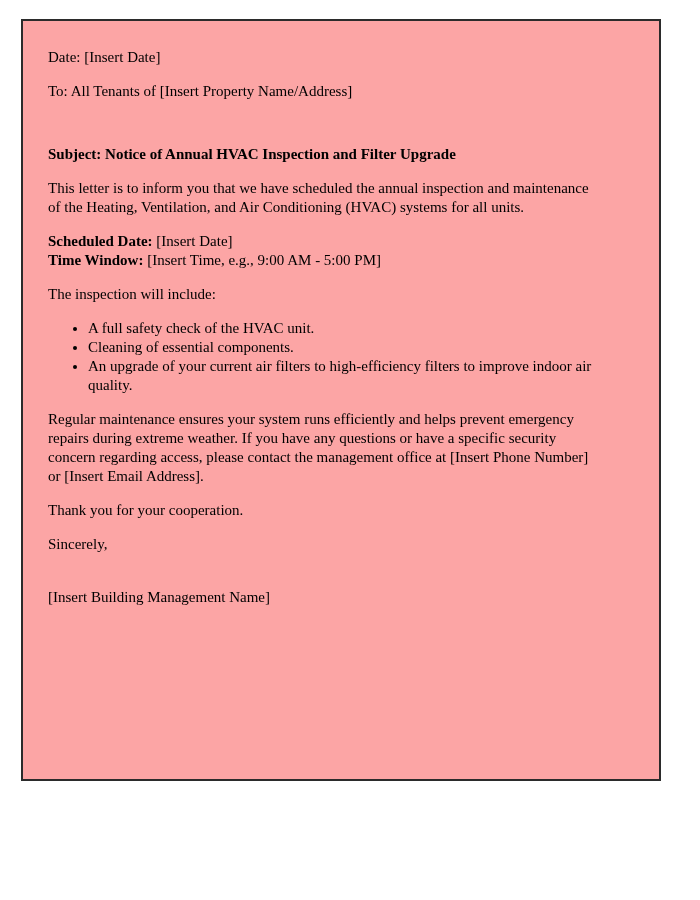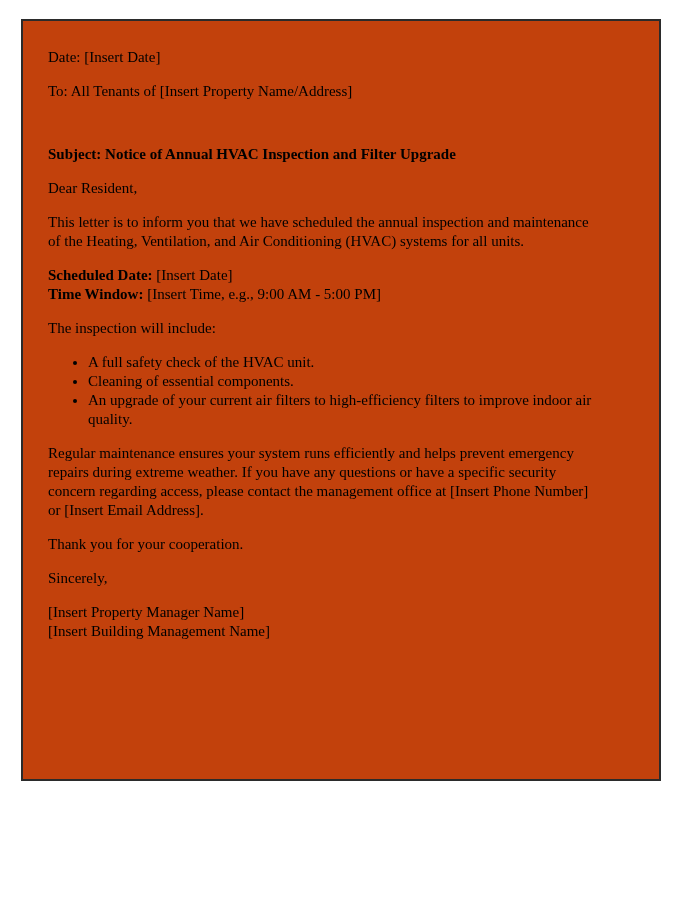--- a/index.html
+++ b/index.html
@@ -13,21 +13,21 @@
   }
   .letter {
     position: absolute;
     left: 21px;
     top: 19px;
     width: 640px;
     height: 762px;
     box-sizing: border-box;
     border: 2px solid #2b2b2b;
     padding: 27px 25px;
-    background: #c2410c;
+    background: #fca5a5;
     overflow: hidden;
   }
   .para {
     margin: 0 0 15px 0;
     font-size: 15px;
     line-height: 19px;
   }
   .pre { white-space: pre-line; }
   .bold { font-weight: bold; margin-top: 44px; }
   .bullets {
@@ -39,31 +39,30 @@
   }
   .bullets li { margin: 0; padding: 0; }
 </style>
 </head>
 <body>
 
 <div class="letter">
   <p class="para">Date: [Insert Date]</p>
   <p class="para">To: All Tenants of [Insert Property Name/Address]</p>
   <p class="para bold">Subject: Notice of Annual HVAC Inspection and Filter Upgrade</p>
-  <p class="para">Dear Resident,</p>
   <p class="para pre">This letter is to inform you that we have scheduled the annual inspection and maintenance
 of the Heating, Ventilation, and Air Conditioning (HVAC) systems for all units.</p>
   <p class="para"><b>Scheduled Date:</b><span> [Insert Date]</span><br><b>Time Window:</b><span> [Insert Time, e.g., 9:00 AM - 5:00 PM]</span></p>
   <p class="para">The inspection will include:</p>
   <ul class="bullets">
     <li class="pre">A full safety check of the HVAC unit.</li>
     <li class="pre">Cleaning of essential components.</li>
     <li class="pre">An upgrade of your current air filters to high-efficiency filters to improve indoor air
 quality.</li>
   </ul>
   <p class="para pre">Regular maintenance ensures your system runs efficiently and helps prevent emergency
 repairs during extreme weather. If you have any questions or have a specific security
 concern regarding access, please contact the management office at [Insert Phone Number]
 or [Insert Email Address].</p>
   <p class="para">Thank you for your cooperation.</p>
   <p class="para">Sincerely,</p>
-  <p class="para"><span>[Insert Property Manager Name]</span><br><span>[Insert Building Management Name]</span></p>
+  <p class="para"><br><span>[Insert Building Management Name]</span></p>
 </div>
 
 </body></html>

